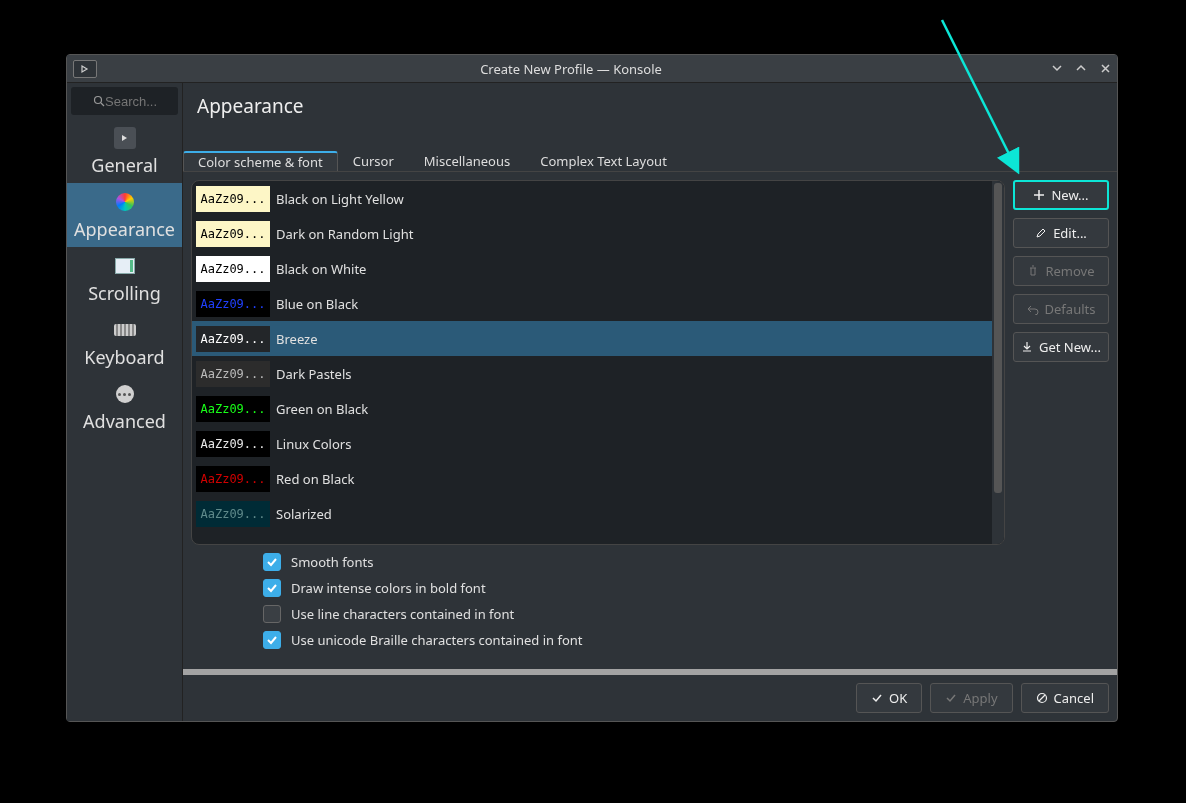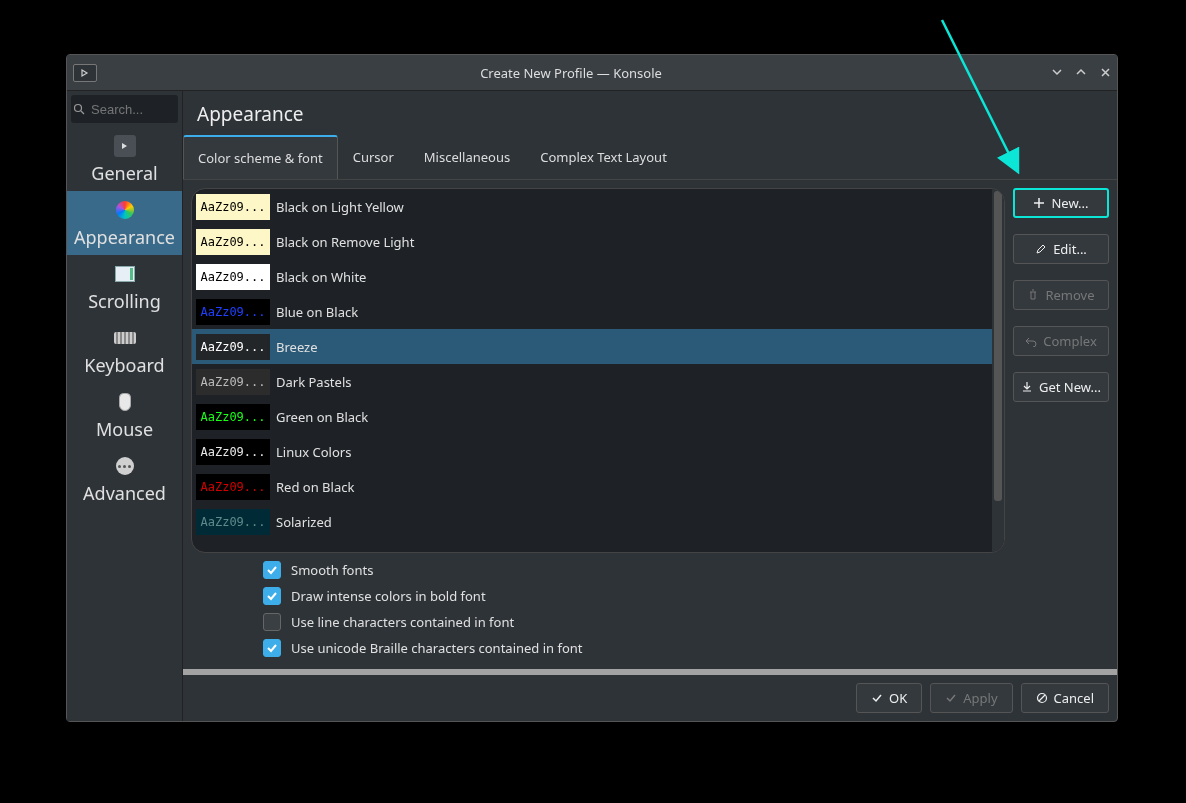--- a/index.html
+++ b/index.html
@@ -3,38 +3,38 @@
 <meta charset="utf-8">
 <style>
   * { box-sizing: border-box; margin: 0; padding: 0; }
   html, body { width: 1186px; height: 803px; background: #000; font-family: "Noto Sans", "Segoe UI", sans-serif; color: #e0e0e0; overflow: hidden; }
   .window {
     position: absolute; left: 66px; top: 54px; width: 1052px; height: 668px;
     background: #2e3338; border: 1px solid #555; border-radius: 4px;
     display: flex; flex-direction: column;
   }
   .titlebar {
-    height: 36px; background: #3a3f44; display: flex; align-items: center;
+    height: 28px; background: #3a3f44; display: flex; align-items: center;
     border-bottom: 1px solid #222; font-size: 13px;
   }
   .titlebar .menu-glyph {
     width: 24px; height: 18px; margin-left: 6px; border: 1px solid #777;
     display: flex; align-items: center; justify-content: center; border-radius: 2px;
     font-size: 11px; color: #ccc; background: #2e3338;
   }
   .titlebar .title { flex: 1; text-align: center; color: #ddd; }
   .titlebar .win-btn { width: 24px; text-align: center; color: #ccc; cursor: pointer; }
   .body { flex: 1; display: flex; min-height: 0; }
   .sidebar {
     width: 116px; background: #2e3338; border-right: 1px solid #222;
     display: flex; flex-direction: column; align-items: stretch;
   }
   .search-wrap {
     margin: 4px; height: 28px; background: #1e2226; border-radius: 3px;
-    display: flex; align-items: center; padding: 0 2px; gap: 6px;
+    display: flex; align-items: center; padding: 0 22px; 
   }
   .search-wrap svg { flex: 0 0 auto; }
   .search-wrap input {
     flex: 1; background: transparent; border: none; outline: none;
     color: #ccc; font-size: 13px;
   }
   .side-item {
     display: flex; flex-direction: column; align-items: center;
     padding: 8px 0 6px 0; gap: 4px; cursor: pointer; font-size: 18px;
   }
@@ -42,51 +42,51 @@
   .side-item .ico {
     width: 22px; height: 22px; display: flex; align-items: center; justify-content: center;
   }
   .main { flex: 1; display: flex; flex-direction: column; min-width: 0; }
   .page-title { font-size: 19px; padding: 10px 14px 8px 14px; color: #eee; }
   .tabs {
     display: flex; border-bottom: 1px solid #444; background: #2e3338;
     font-size: 13px;
   }
   .tab {
-    padding: 12px 14px; cursor: pointer; color: #ddd;
-    border: 1px solid transparent; border-bottom: none;
+    padding: 0 14px; cursor: pointer; color: #ddd;
+    border: 1px solid transparent; border-bottom: none; margin-top: 24px;
   }
   .tab.active {
     border-color: #555; background: #34393e; border-top: 2px solid #3daee9;
     border-radius: 3px 3px 0 0;
   }
   .content { flex: 1; padding: 8px; display: flex; flex-direction: column; gap: 8px; min-height: 0; }
   .scheme-area { display: flex; gap: 8px; height: 365px; }
   .scheme-list-wrap {
-    flex: 1; background: #1e2226; border: 1px solid #444; border-radius: 14px;
+    flex: 1; background: #1e2226; border: 1px solid #444; border-radius: 8px;
     display: flex; overflow: hidden;
   }
   .scheme-list { flex: 1; overflow: hidden; }
   .scheme-row {
     display: flex; align-items: center; height: 35px; gap: 6px; padding: 0 4px;
     font-size: 13px; cursor: pointer;
   }
   .scheme-row.selected { background: #2b5a78; }
   .scheme-sample {
     width: 74px; height: 26px; display: flex; align-items: center; justify-content: center;
     font-family: "Hack", "DejaVu Sans Mono", monospace; font-size: 12px;
   }
   .scrollbar {
     width: 12px; background: #2e3338; position: relative;
   }
   .scrollbar .thumb {
     position: absolute; left: 2px; right: 2px; top: 2px; height: 310px;
     background: #555; border-radius: 3px;
   }
-  .scheme-btns { width: 96px; display: flex; flex-direction: column; gap: 16px; }
+  .scheme-btns { width: 96px; display: flex; flex-direction: column; gap: 8px; }
   .btn {
     height: 30px; background: #34393e; border: 1px solid #555; border-radius: 3px;
     display: flex; align-items: center; justify-content: center; gap: 6px;
     font-size: 13px; color: #eee; cursor: pointer;
   }
   .btn.disabled { color: #777; }
   .btn.highlight { border: 2px solid #0ce6d6; }
   .font-row { display: flex; align-items: center; gap: 8px; font-size: 13px; padding: 2px 0; }
   .font-row .fval { font-family: "Hack", "DejaVu Sans Mono", monospace; }
   .font-row .spacer { flex: 1; }
@@ -172,26 +172,20 @@
         <span>Scrolling</span>
       </div>
 
       <div class="side-item">
         <div class="ico">
           <div style="width:22px;height:12px;background:#888;border-radius:2px;background-image:repeating-linear-gradient(90deg,#ccc 0 2px,#888 2px 4px);"></div>
         </div>
         <span>Keyboard</span>
       </div>
 
-      <div class="side-item">
-        <div class="ico">
-          <div style="width:12px;height:18px;background:#e8e8e8;border-radius:6px 6px 8px 8px;border:1px solid #aaa;"></div>
-        </div>
-        <span>Mouse</span>
-      </div>
 
       <div class="side-item">
         <div class="ico">
           <div style="width:18px;height:18px;border-radius:50%;background:#d0d0d0;display:flex;align-items:center;justify-content:center;gap:2px;">
             <span style="width:3px;height:3px;background:#555;border-radius:50%;"></span>
             <span style="width:3px;height:3px;background:#555;border-radius:50%;"></span>
             <span style="width:3px;height:3px;background:#555;border-radius:50%;"></span>
           </div>
         </div>
         <span>Advanced</span>
@@ -211,21 +205,21 @@
       <div class="content">
         <div class="scheme-area">
           <div class="scheme-list-wrap">
             <div class="scheme-list" id="scheme-list">
                 <div class="scheme-row">
                   <div class="scheme-sample" style="background: rgb(253, 246, 198); color: rgb(0, 0, 0);">AaZz09...</div>
                   <span>Black on Light Yellow</span>
                 </div>
                 <div class="scheme-row">
                   <div class="scheme-sample" style="background: rgb(253, 246, 198); color: rgb(0, 0, 0);">AaZz09...</div>
-                  <span>Black on Remove Light</span>
+                  <span>Dark on Random Light</span>
                 </div>
                 <div class="scheme-row">
                   <div class="scheme-sample" style="background: rgb(255, 255, 255); color: rgb(0, 0, 0);">AaZz09...</div>
                   <span>Black on White</span>
                 </div>
                 <div class="scheme-row">
                   <div class="scheme-sample" style="background: rgb(0, 0, 0); color: rgb(32, 64, 255);">AaZz09...</div>
                   <span>Blue on Black</span>
                 </div>
                 <div class="scheme-row selected">
@@ -273,21 +267,21 @@
             <div class="btn disabled">
               <svg width="12" height="12" viewBox="0 0 12 12">
                   <path d="M3 3 H9 M4 3 V10 H8 V3 M5 1 H7" fill="none" stroke="#777" stroke-width="1"></path>
                 </svg>
               <span>Remove</span>
             </div>
             <div class="btn disabled">
               <svg width="12" height="12" viewBox="0 0 12 12">
                   <path d="M4 3 L1 6 L4 9 M1 6 H8 A3 3 0 0 1 8 12" fill="none" stroke="#777" stroke-width="1"></path>
                 </svg>
-              <span>Complex</span>
+              <span>Defaults</span>
             </div>
             <div class="btn">
               <svg width="12" height="12" viewBox="0 0 12 12">
                   <path d="M6 1 V8 M3 5 L6 8 L9 5 M2 10 H10" fill="none" stroke="#eee" stroke-width="1.2"></path>
                 </svg>
               <span>Get New...</span>
             </div>
           </div>
         </div>
 

